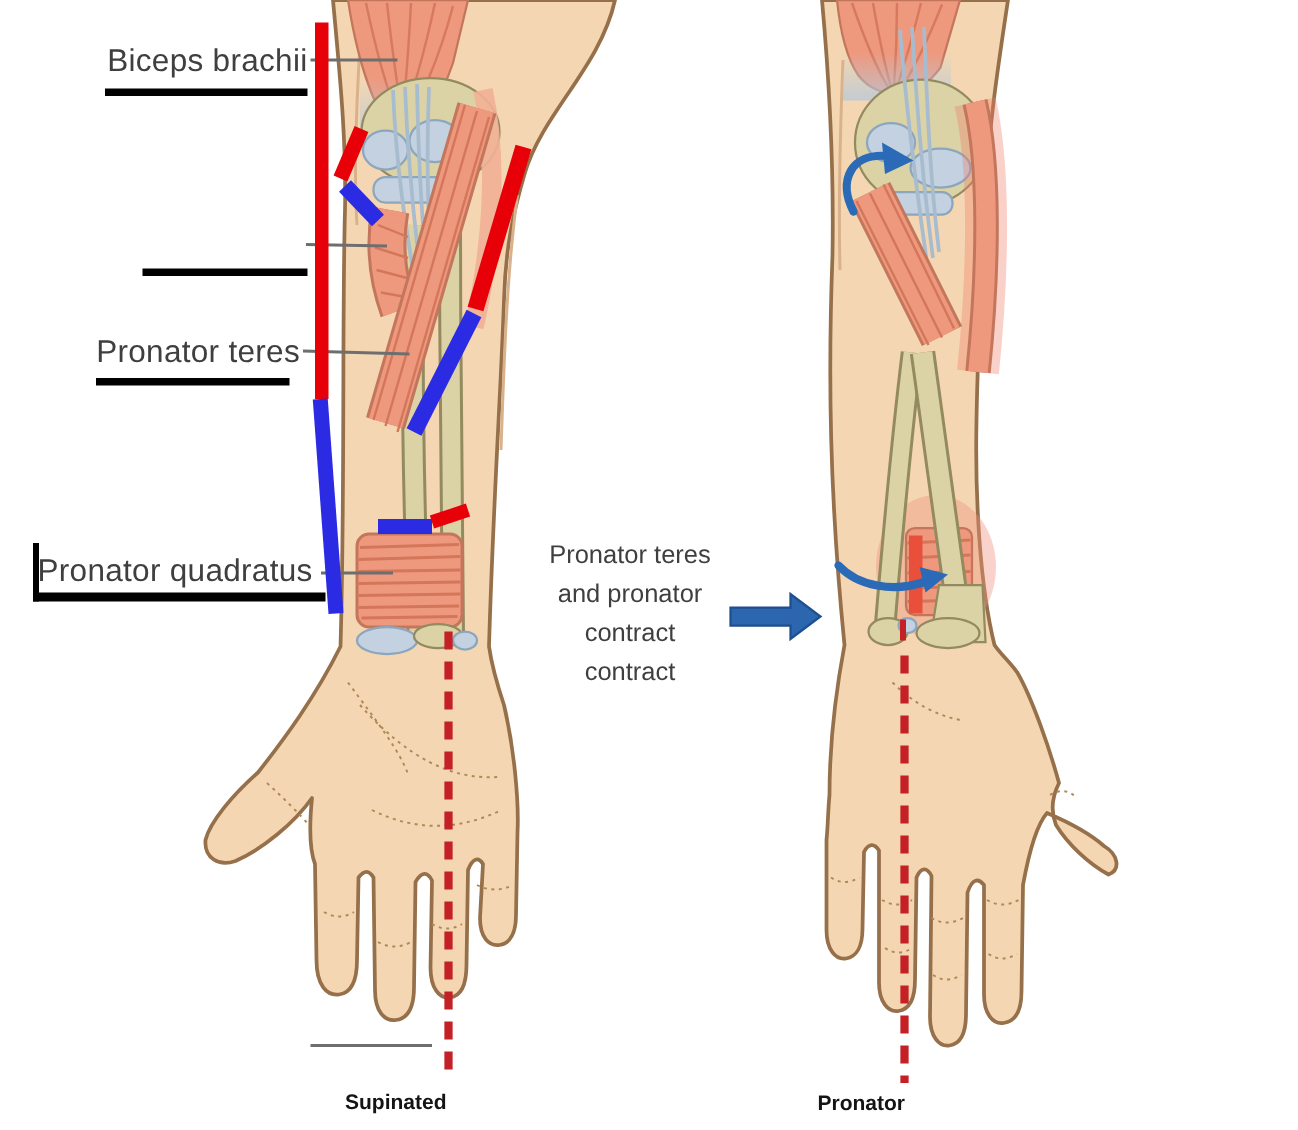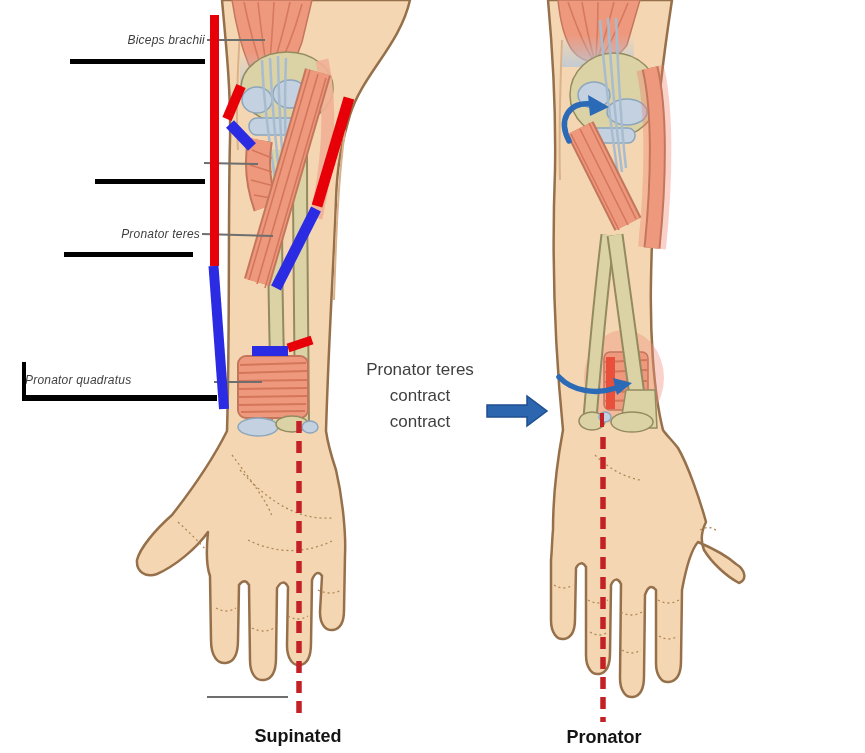--- a/index.html
+++ b/index.html
@@ -1,29 +1,28 @@
 <!DOCTYPE html>
 <html><head>
 <meta charset="utf-8">
 <style>
   html,body{margin:0;padding:0;background:#fff;}
   #stage{
     position:relative;width:865px;height:753px;background:#ffffff;
     font-family:"Liberation Sans", sans-serif;overflow:hidden;
   }
   .lbl{
-    position:absolute;color:#3f3f3f;font-size:12px;line-height:19px;
+    position:absolute;color:#3f3f3f;font-size:21px;line-height:19px;
     letter-spacing:0.2px;
-    font-style:italic;
   }
   .lbl.right{text-align:right;}
   .underline{position:absolute;background:#000;}
   .bracket{position:absolute;border-left:4px solid #000;border-bottom:6px solid #000;}
   .caption{position:absolute;color:#3f3f3f;font-size:17px;line-height:26px;text-align:center;}
-  .state{position:absolute;color:#141414;font-size:18px;font-weight:bold;text-align:center;}
+  .state{position:absolute;color:#141414;font-size:14px;font-weight:bold;}
   svg{position:absolute;left:0;top:0;}
 </style>
 </head>
 <body>
 
 <div id="stage">
 
   <svg width="865" height="753" viewBox="0 0 865 753">
     <defs>
       <linearGradient id="fadeT" x1="0" y1="0" x2="0" y2="1">
@@ -259,20 +258,21 @@
 
   <div class="lbl right" style="left:40px;top:225px;width:160px;">Pronator teres</div>
   <div class="underline" style="left:64px;top:252px;width:129px;height:5px;"></div>
 
   <div class="lbl" style="left:25px;top:371px;width:190px;">Pronator quadratus</div>
   <div class="bracket" style="left:22px;top:362px;width:191px;height:33px;"></div>
 
 
   <div class="caption" style="left:345px;top:357px;width:150px;">
     <div>Pronator teres</div>
+    <div>and pronator</div>
     <div>contract</div>
     <div>contract</div>
   </div>
 
   <div class="state" style="left:230px;top:726px;width:136px;">Supinated</div>
   <div class="state" style="left:545px;top:727px;width:118px;">Pronator</div>
 
 </div>
 
 </body></html>

